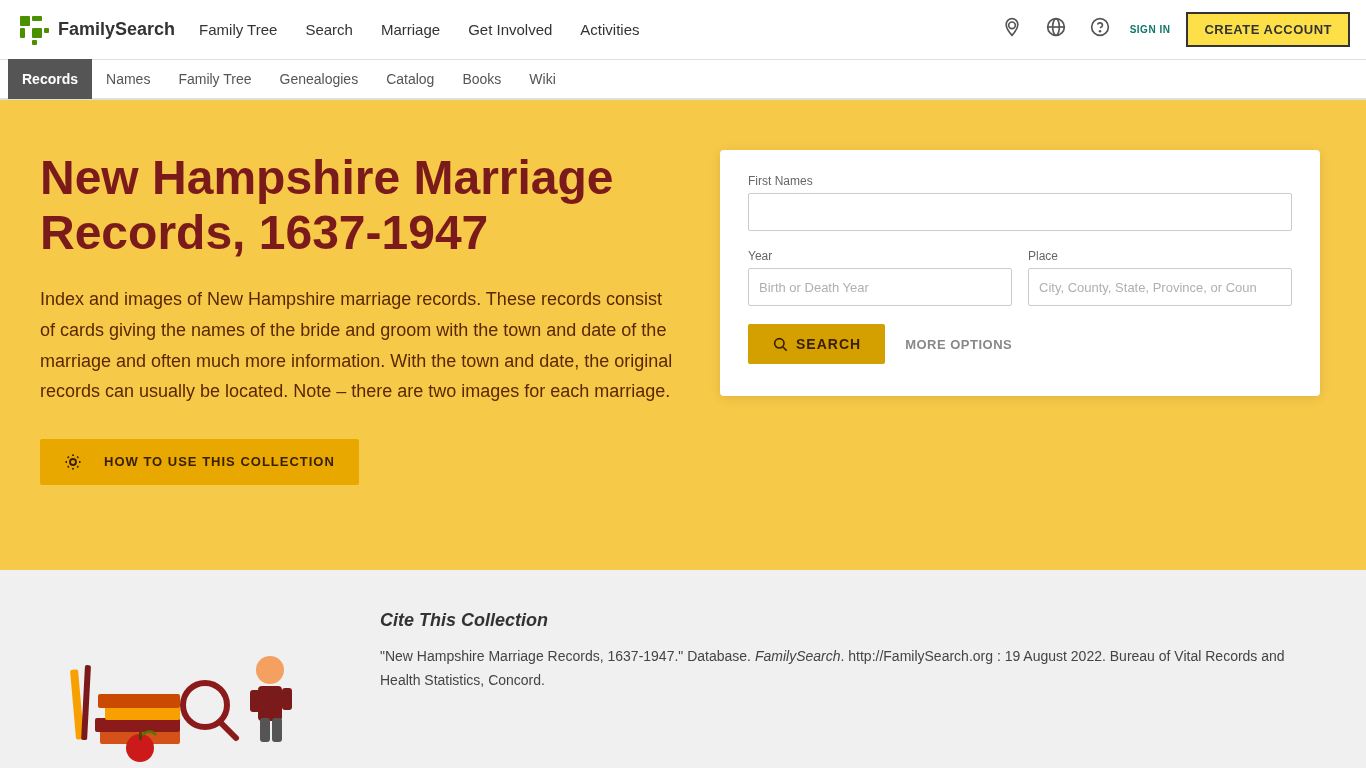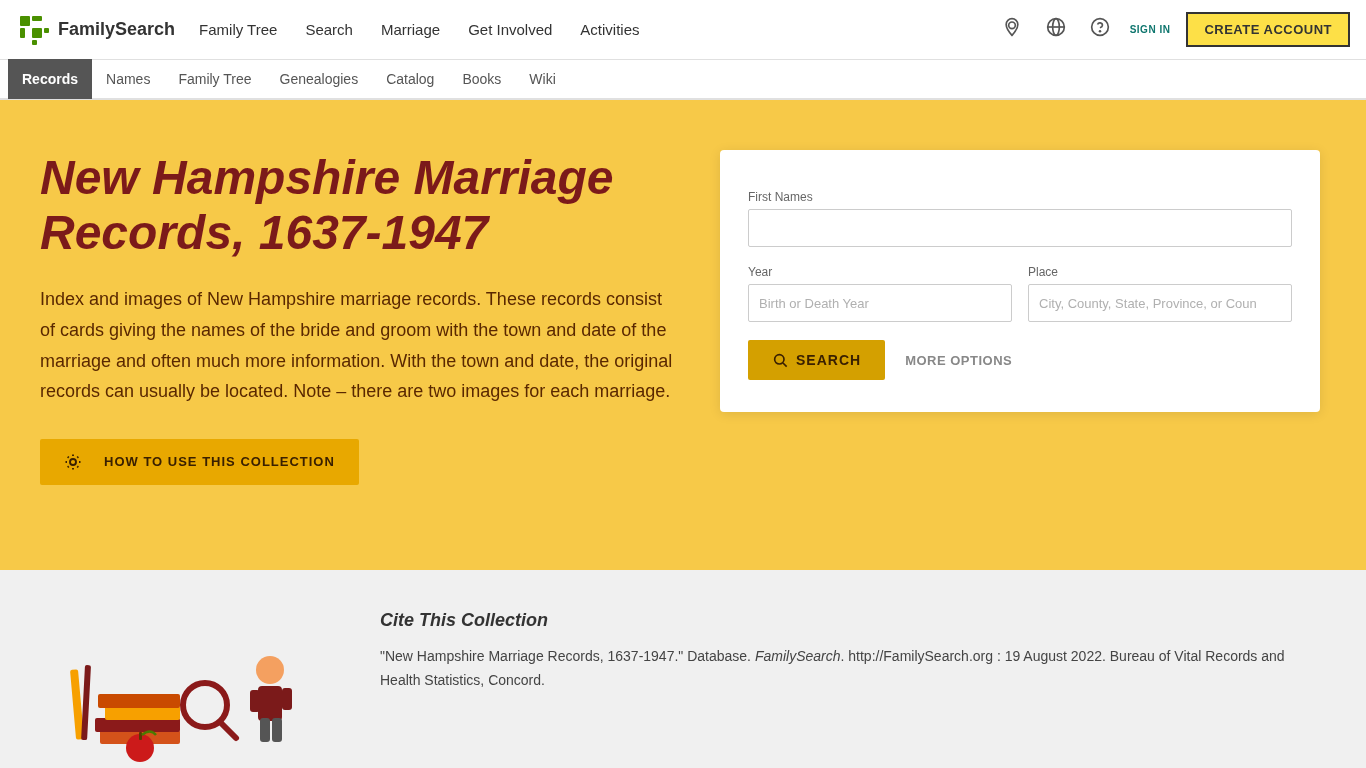--- a/index.html
+++ b/index.html
@@ -113,21 +113,20 @@
     .hero-left {
       flex: 1;
       max-width: 640px;
     }
     .hero-title {
       font-size: 48px;
       font-weight: 700;
       color: #7b1a1a;
       line-height: 1.15;
       margin-bottom: 24px;
-      font-style: italic;
     }
     .hero-desc {
       font-size: 18px;
       color: #5a2800;
       line-height: 1.7;
       margin-bottom: 32px;
     }
     .how-to-btn {
       display: inline-flex;
       align-items: center;
@@ -141,21 +140,21 @@
       padding: 14px 24px;
       border: none;
       cursor: pointer;
       border-radius: 2px;
     }
 
     
     .search-card {
       background: #fff;
       border-radius: 4px;
-      padding: 40px 28px 32px 28px;
+      padding: 24px 28px 32px 28px;
       width: 600px;
       min-width: 520px;
       box-shadow: 0 2px 12px rgba(0,0,0,0.1);
     }
     .search-row {
       display: flex;
       gap: 16px;
       margin-bottom: 18px;
     }
     .field-group {

